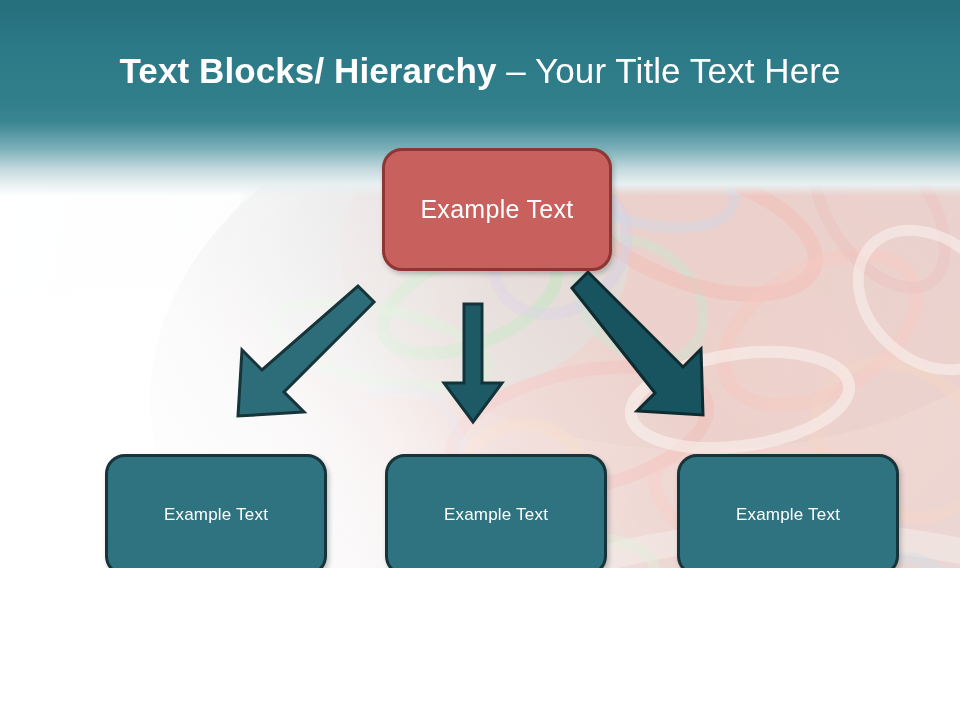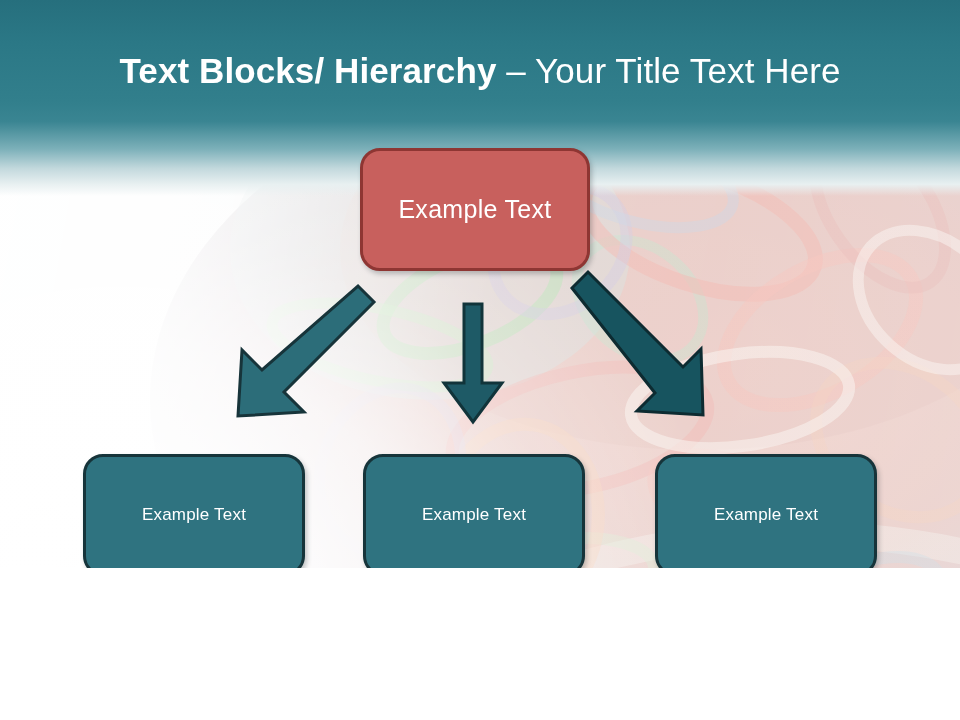--- a/index.html
+++ b/index.html
@@ -97,20 +97,21 @@
   .node {
     position: absolute;
     box-sizing: border-box;
     display: flex;
     align-items: center;
     justify-content: center;
     text-align: center;
     color: #ffffff;
     border-style: solid;
     box-shadow: 2px 3px 5px rgba(40,50,55,0.28);
+    margin-left: 22px;
   }
   .node-top {
     left: 360px;
     top: 148px;
     width: 230px;
     height: 123px;
     background: #c8605d;
     border-color: #8e3633;
     border-width: 3px;
     border-radius: 20px;

